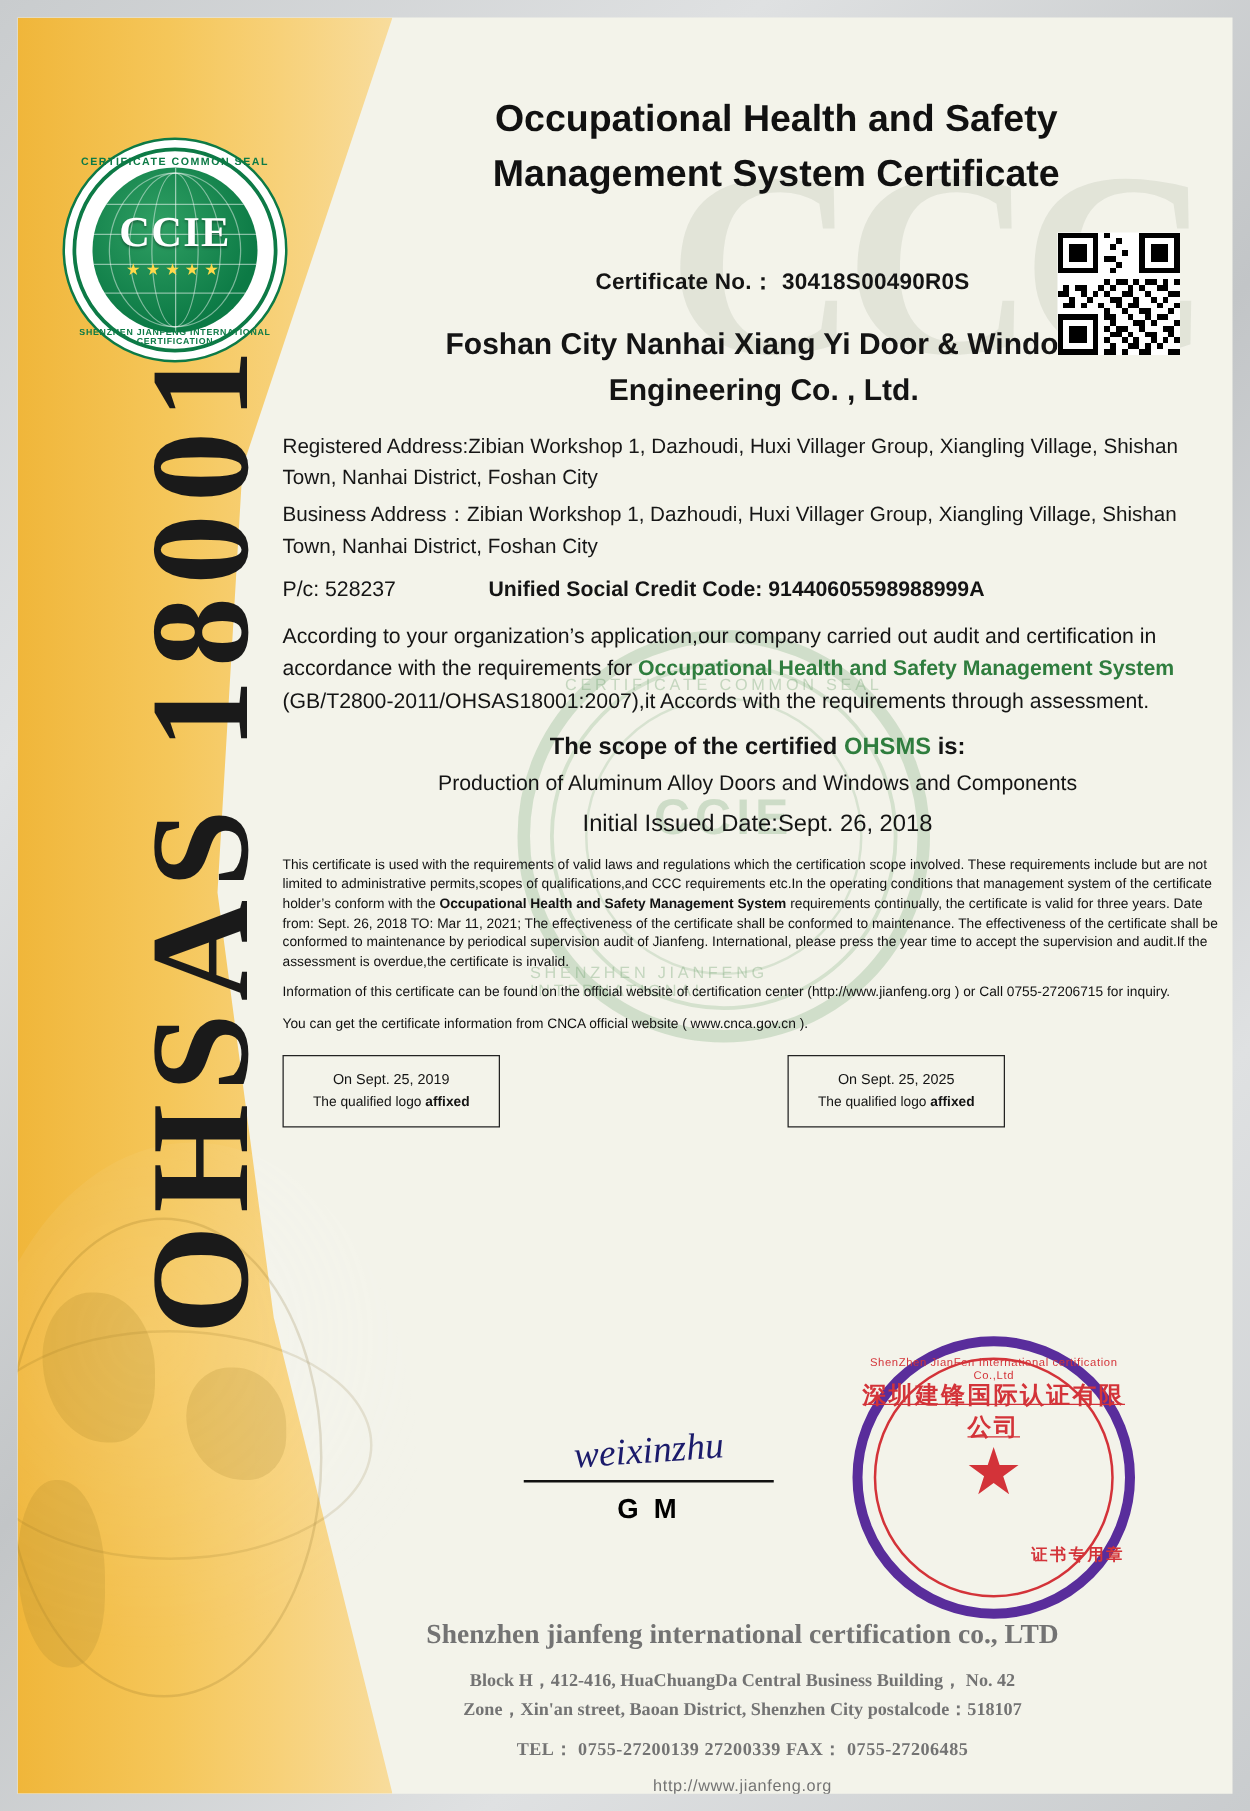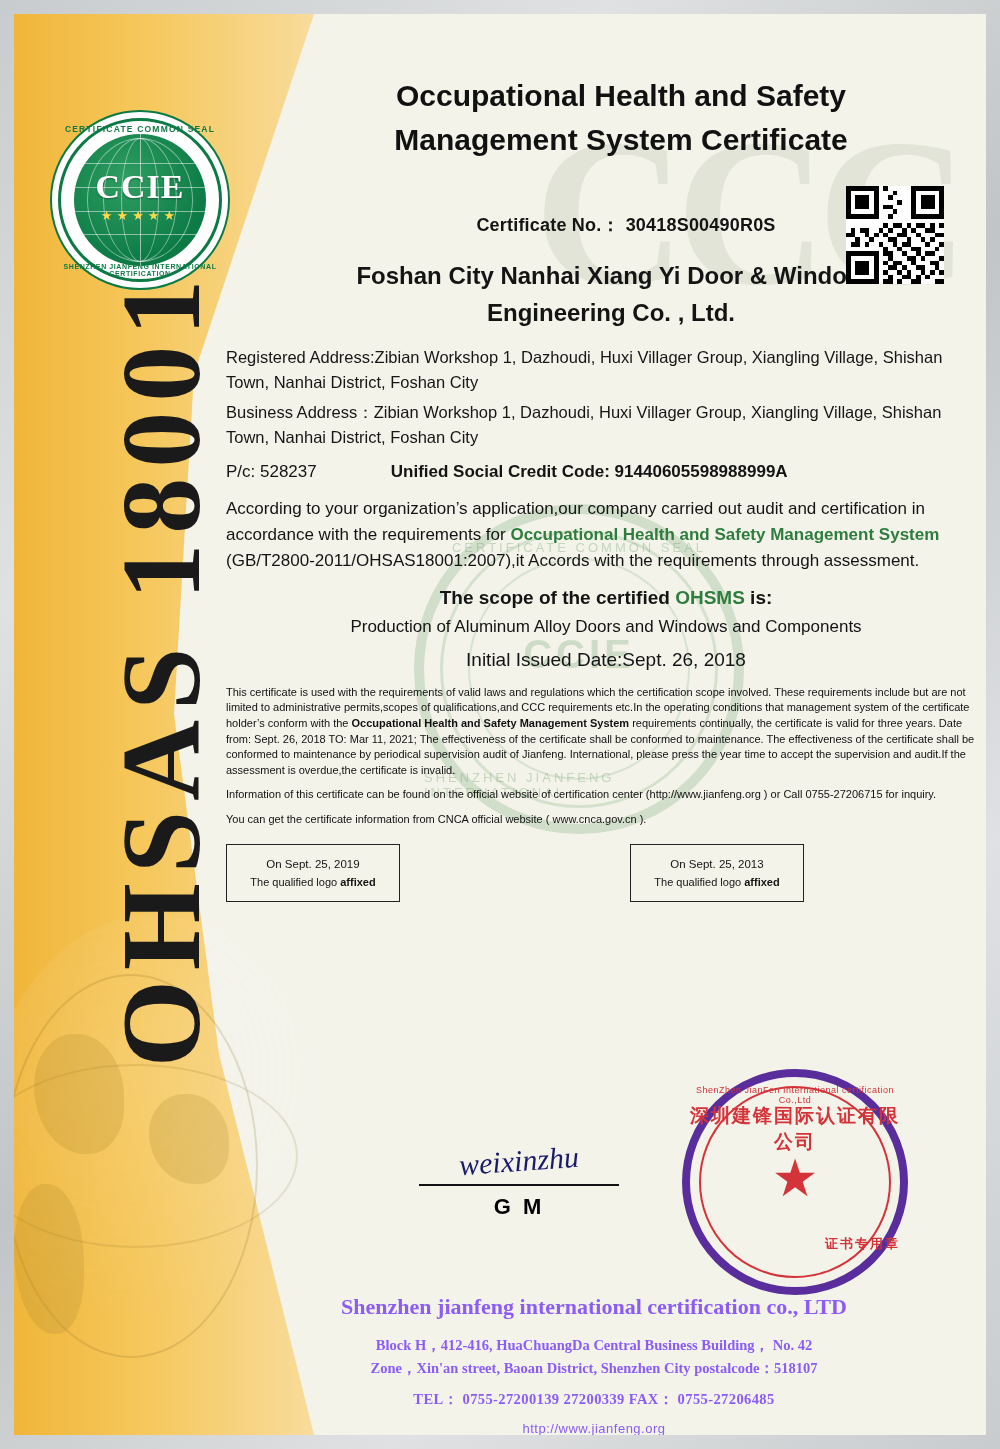--- a/index.html
+++ b/index.html
@@ -195,32 +195,32 @@
   .redseal{
     position:absolute;left:668px;top:1055px;width:210px;height:210px;border-radius:50%;
     border:8px solid #4c1d95;opacity:.92;
   }
   .redseal .r2{position:absolute;left:9px;top:9px;right:9px;bottom:9px;border-radius:50%;border:2px solid #d1232a;}
   .redseal .star{
     position:absolute;left:50%;top:50%;transform:translate(-50%,-58%);
     color:#d1232a;font-size:52px;line-height:1;
   }
   .redseal .cn{
-    position:absolute;left:0;right:0;top:26px;text-align:center;color:#d1232a;font-size:19px;letter-spacing:2px;font-weight:700;
+    position:absolute;left:0;right:0;top:26px;text-align:center;color:#d1232a;font-size:19px;letter-spacing:2px;font-weight:700;text-decoration:underline;
   }
   .redseal .cnb{
     position:absolute;left:0;right:0;bottom:34px;text-align:right;color:#d1232a;font-size:13px;letter-spacing:2px;font-weight:700;
   }
   .redseal .en{
     position:absolute;left:0;right:0;top:8px;text-align:center;color:#d1232a;font-size:9px;letter-spacing:.5px;
   }
   
   .footer{
     position:absolute;left:200px;top:1280px;width:760px;text-align:center;
-    font-family:"Liberation Serif", serif;color:#8b5cf6;
+    font-family:"Liberation Serif", serif;color:#737373;
   }
   .f1{font-size:22px;font-weight:700;}
   .f2{margin-top:14px;font-size:14.5px;font-weight:700;line-height:1.6;}
   .f3{margin-top:10px;font-size:14.5px;font-weight:700;letter-spacing:.4px;}
   .f4{margin-top:12px;font-size:13px;font-family:Liberation Sans, sans-serif;letter-spacing:.5px;}
 </style>
 </head>
 <body>
 
 <div class="cert">
@@ -403,21 +403,21 @@
         <div class="blk">Information of this certificate can be found on the official website of certification center (http://www.jianfeng.org ) or Call 0755-27206715 for inquiry.</div>
         <div class="blk">You can get the certificate information from CNCA official website ( www.cnca.gov.cn ).</div>
       </div>
 
       <div class="stamps">
         <div class="stampbox">
           <div class="l1">On Sept. 25, 2019</div>
           <div class="l2"><span>The qualified logo </span><b>affixed</b></div>
         </div>
         <div class="stampbox">
-          <div class="l1">On Sept. 25, 2013</div>
+          <div class="l1">On Sept. 25, 2025</div>
           <div class="l2"><span>The qualified logo </span><b>affixed</b></div>
         </div>
       </div>
     </div>
 
     <div class="sig">
       <div class="sigtext">weixinzhu</div>
       <div class="sigline"></div>
       <div class="gm">G M</div>
     </div>

